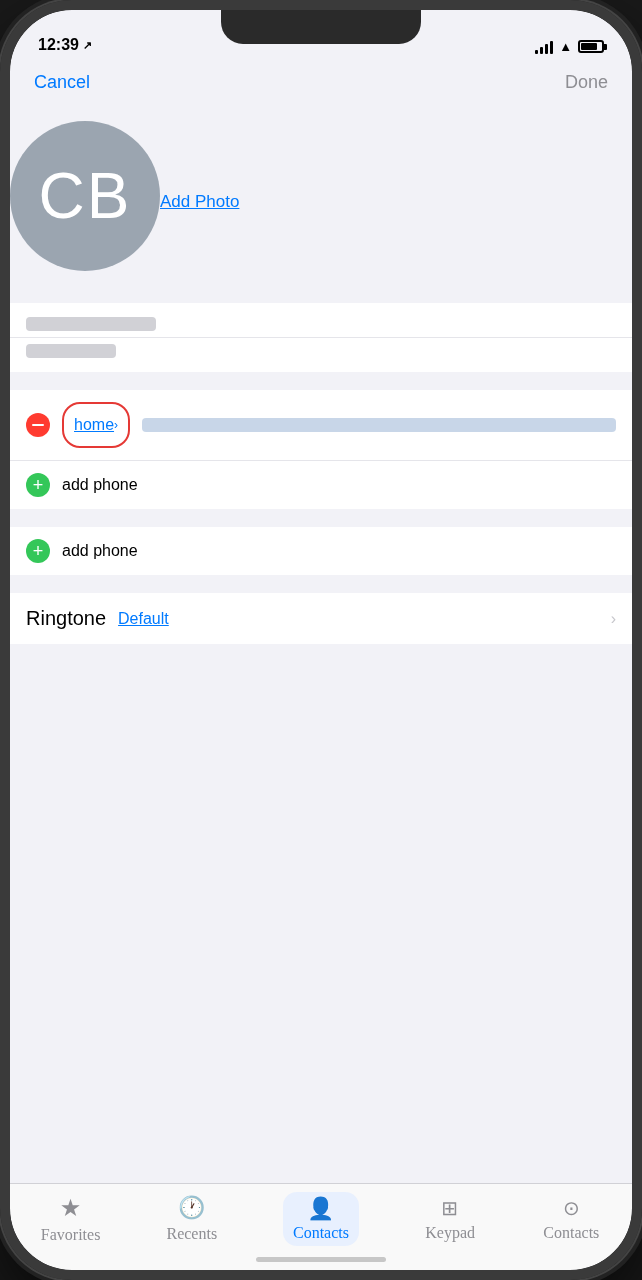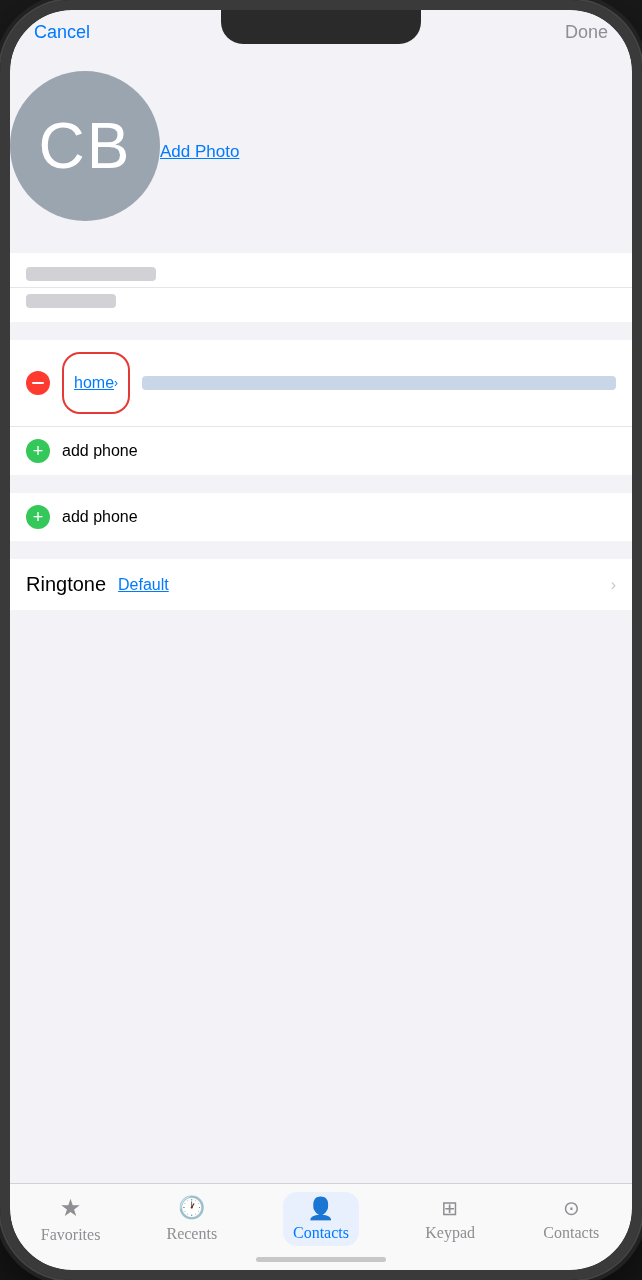--- a/index.html
+++ b/index.html
@@ -291,21 +291,21 @@
       font-size: 12px;
       color: #007aff;
     }
 
     .home-label-wrapper {
       display: flex;
       align-items: center;
       gap: 0;
       border: 2.5px solid #e53935;
       border-radius: 18px;
-      padding: 20px 10px;
+      padding: 12px 10px;
     }
 
     .phone-number-blurred {
       flex: 1;
       height: 14px;
       background: #b0c4de;
       border-radius: 4px;
       opacity: 0.7;
     }
 
@@ -476,20 +476,38 @@
 
   <div class="side-btn-left"></div>
   <div class="side-btn-left-2"></div>
   <div class="side-btn-left-3"></div>
   <div class="side-btn-right"></div>
 
   <div class="screen">
 
     <div class="notch"></div>
 
+    <div class="status-bar">
+      <div class="status-time">
+        <span>12:39</span>
+        <span style="font-size:11px;">↗</span>
+      </div>
+      <div class="status-icons">
+        <div class="signal-bars">
+          <div class="signal-bar" style="height:4px;"></div>
+          <div class="signal-bar" style="height:7px;"></div>
+          <div class="signal-bar" style="height:10px;"></div>
+          <div class="signal-bar" style="height:13px;"></div>
+        </div>
+        <span class="wifi-icon">▲</span>
+        <div class="battery">
+          <div class="battery-fill"></div>
+        </div>
+      </div>
+    </div>
 
     <div class="nav-bar">
       <span class="nav-cancel">Cancel</span>
       <span class="nav-done">Done</span>
     </div>
 
     <div class="avatar-section">
       <div class="avatar-circle">
         <span class="avatar-initials">CB</span>
       </div>

